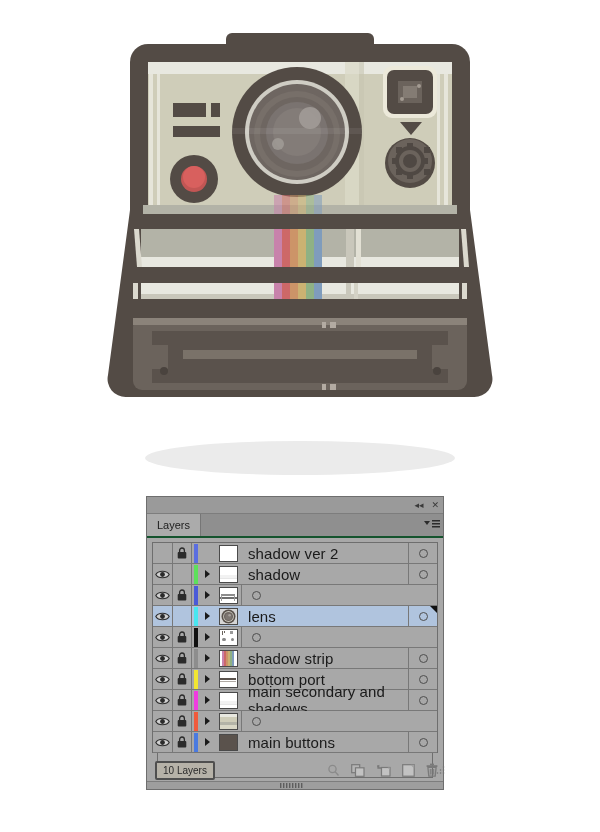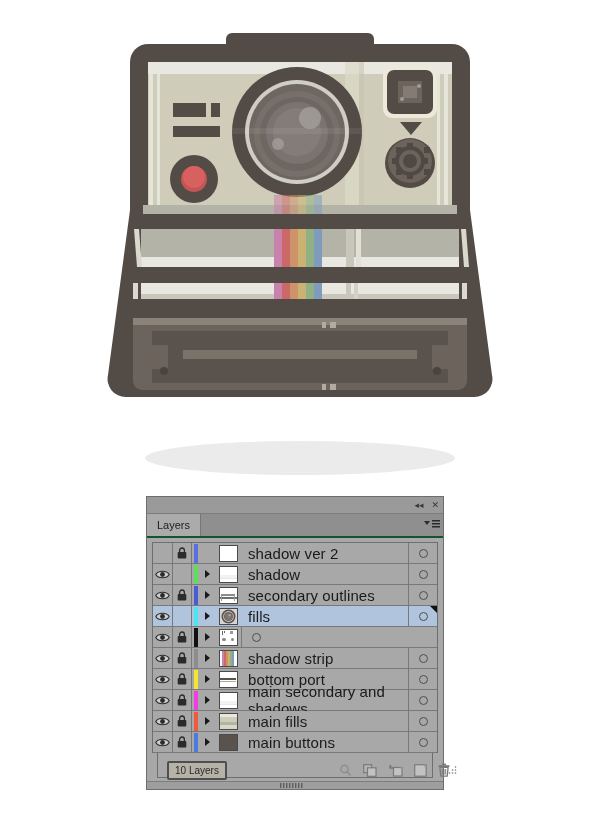--- a/index.html
+++ b/index.html
@@ -98,21 +98,21 @@
     border-top:7px solid #111;
     border-left:7px solid transparent;
   }
   .empty-strip{
     height:25px;background:#a8a8a8;
     border:1px solid #6e6e6e;border-top:none;
     margin:0 5px;
     box-sizing:border-box;
   }
   .panel-footer{
-    position:absolute;left:16px;bottom:8px;width:100%;
+    position:absolute;left:4px;bottom:8px;width:100%;
     height:22px;
     display:flex;align-items:center;
     box-sizing:border-box;
     gap:39px;
   }
   .footer-count{
     margin-left:4px;
     background:#b6b2a8;
     border:2px solid #4f4f4f;
     border-radius:2px;
@@ -393,21 +393,20 @@
           <div class="cell c-thumb">
             <div class="thumb">
               <div style="width:100%;height:100%;background:#ffffff;position:relative;">
                 <div style="position:absolute;left:6%;right:6%;top:46%;height:10%;background:#8c8c8c;"></div>
                 <div style="position:absolute;left:0;right:0;top:66%;height:9%;background:#6e6e6e;"></div>
                 <div style="position:absolute;left:10%;width:7%;top:50%;bottom:10%;background:#9a9a9a;"></div>
                 <div style="position:absolute;right:10%;width:7%;top:50%;bottom:10%;background:#9a9a9a;"></div>
               </div>
             </div>
           </div>
-          <div class="cell c-name">secondary outlines</div>
           <div class="cell c-target">
             <span class="target-circle"></span>
           </div>
         </div>
         <div class="layer-row selected">
           <div class="cell c-eye">
             <svg width="15" height="11" viewBox="0 0 15 11" xmlns="http://www.w3.org/2000/svg">
               <path d="M0.8 5.5 C3 1.2 12 1.2 14.2 5.5 C12 9.8 3 9.8 0.8 5.5 Z" fill="#cfcfcf" stroke="#2b2b2b" stroke-width="1.1"></path>
               <circle cx="7.5" cy="5.5" r="2.4" fill="#2b2b2b"></circle>
             </svg>
@@ -425,21 +424,21 @@
                 <svg width="15" height="15" viewBox="0 0 15 15" xmlns="http://www.w3.org/2000/svg">
                   <circle cx="7.5" cy="7.5" r="7" fill="#5a524c"></circle>
                   <circle cx="7.5" cy="7.5" r="5.4" fill="#c9c7bd"></circle>
                   <circle cx="7.5" cy="7.5" r="4.6" fill="#6e6661"></circle>
                   <circle cx="7.5" cy="7.8" r="3.2" fill="#7d7671"></circle>
                   <circle cx="8.6" cy="6.2" r="1.3" fill="#a6a09b"></circle>
                 </svg>
               </div>
             </div>
           </div>
-          <div class="cell c-name">fills</div>
+          <div class="cell c-name">lens</div>
           <div class="cell c-target">
             <span class="target-circle"></span>
           </div>
           <span class="sel-corner"></span>
         </div>
         <div class="layer-row">
           <div class="cell c-eye">
             <svg width="15" height="11" viewBox="0 0 15 11" xmlns="http://www.w3.org/2000/svg">
               <path d="M0.8 5.5 C3 1.2 12 1.2 14.2 5.5 C12 9.8 3 9.8 0.8 5.5 Z" fill="#cfcfcf" stroke="#2b2b2b" stroke-width="1.1"></path>
               <circle cx="7.5" cy="5.5" r="2.4" fill="#2b2b2b"></circle>
@@ -595,21 +594,20 @@
           </div>
           <div class="cell c-thumb">
             <div class="thumb">
               <div style="width:100%;height:100%;background:#cfcdb9;position:relative;">
                 <div style="position:absolute;left:0;right:0;top:0;height:26%;background:#e8e8e0;"></div>
                 <div style="position:absolute;left:0;right:0;top:58%;height:16%;background:#b3b3a7;"></div>
                 <div style="position:absolute;left:0;right:0;bottom:0;height:22%;background:#d9d7c6;"></div>
               </div>
             </div>
           </div>
-          <div class="cell c-name">main fills</div>
           <div class="cell c-target">
             <span class="target-circle"></span>
           </div>
         </div>
         <div class="layer-row">
           <div class="cell c-eye">
             <svg width="15" height="11" viewBox="0 0 15 11" xmlns="http://www.w3.org/2000/svg">
               <path d="M0.8 5.5 C3 1.2 12 1.2 14.2 5.5 C12 9.8 3 9.8 0.8 5.5 Z" fill="#cfcfcf" stroke="#2b2b2b" stroke-width="1.1"></path>
               <circle cx="7.5" cy="5.5" r="2.4" fill="#2b2b2b"></circle>
             </svg>

